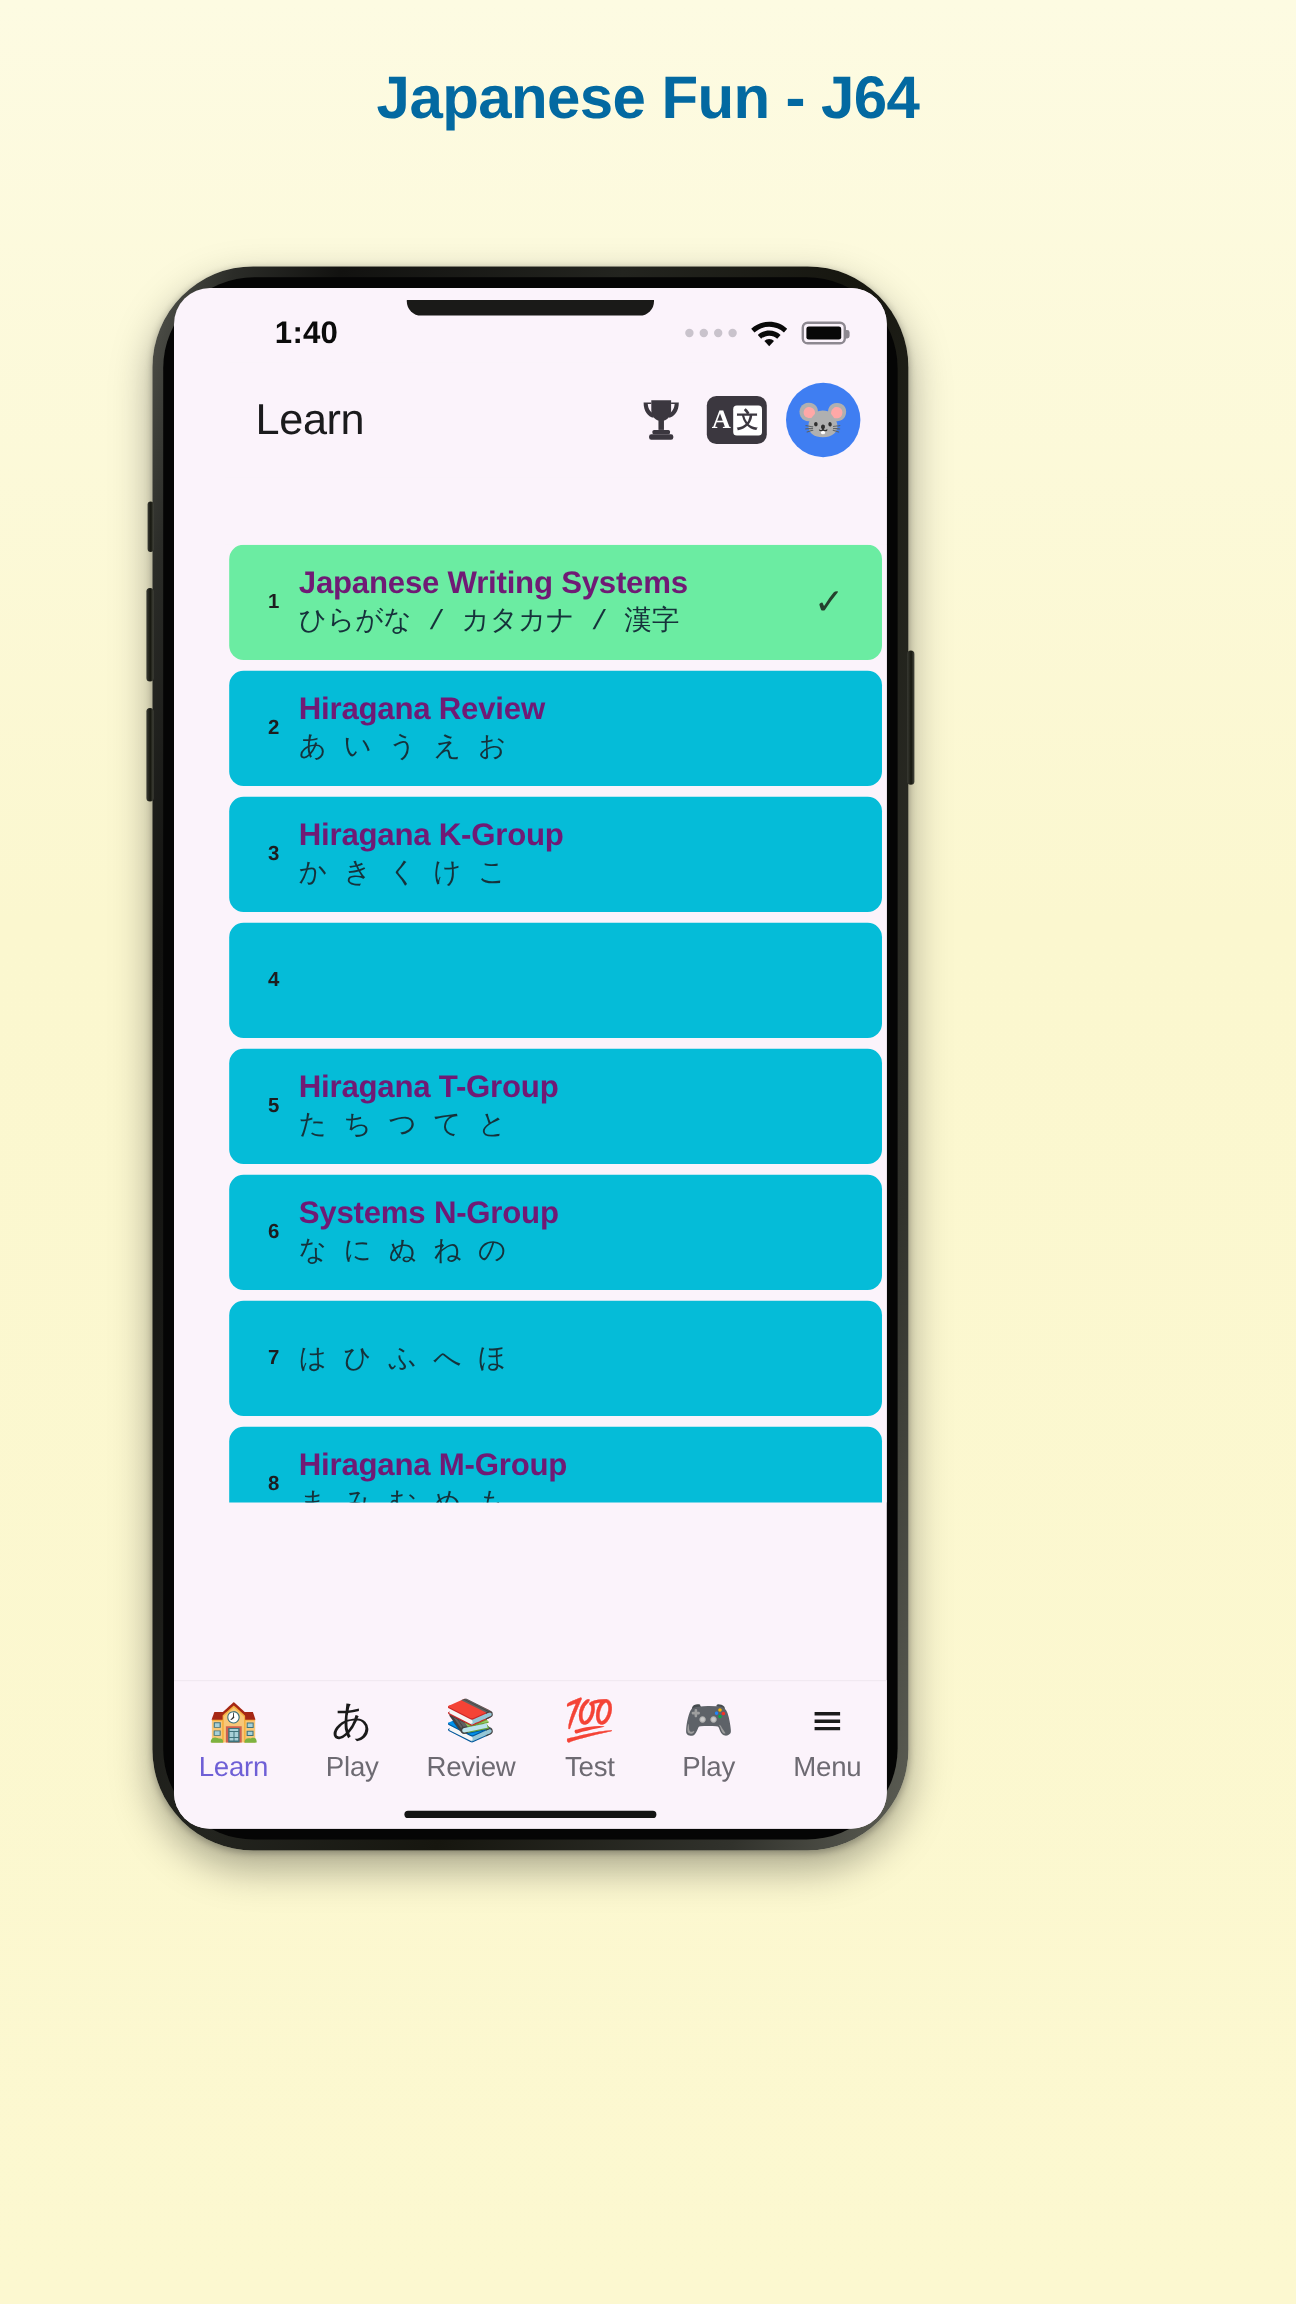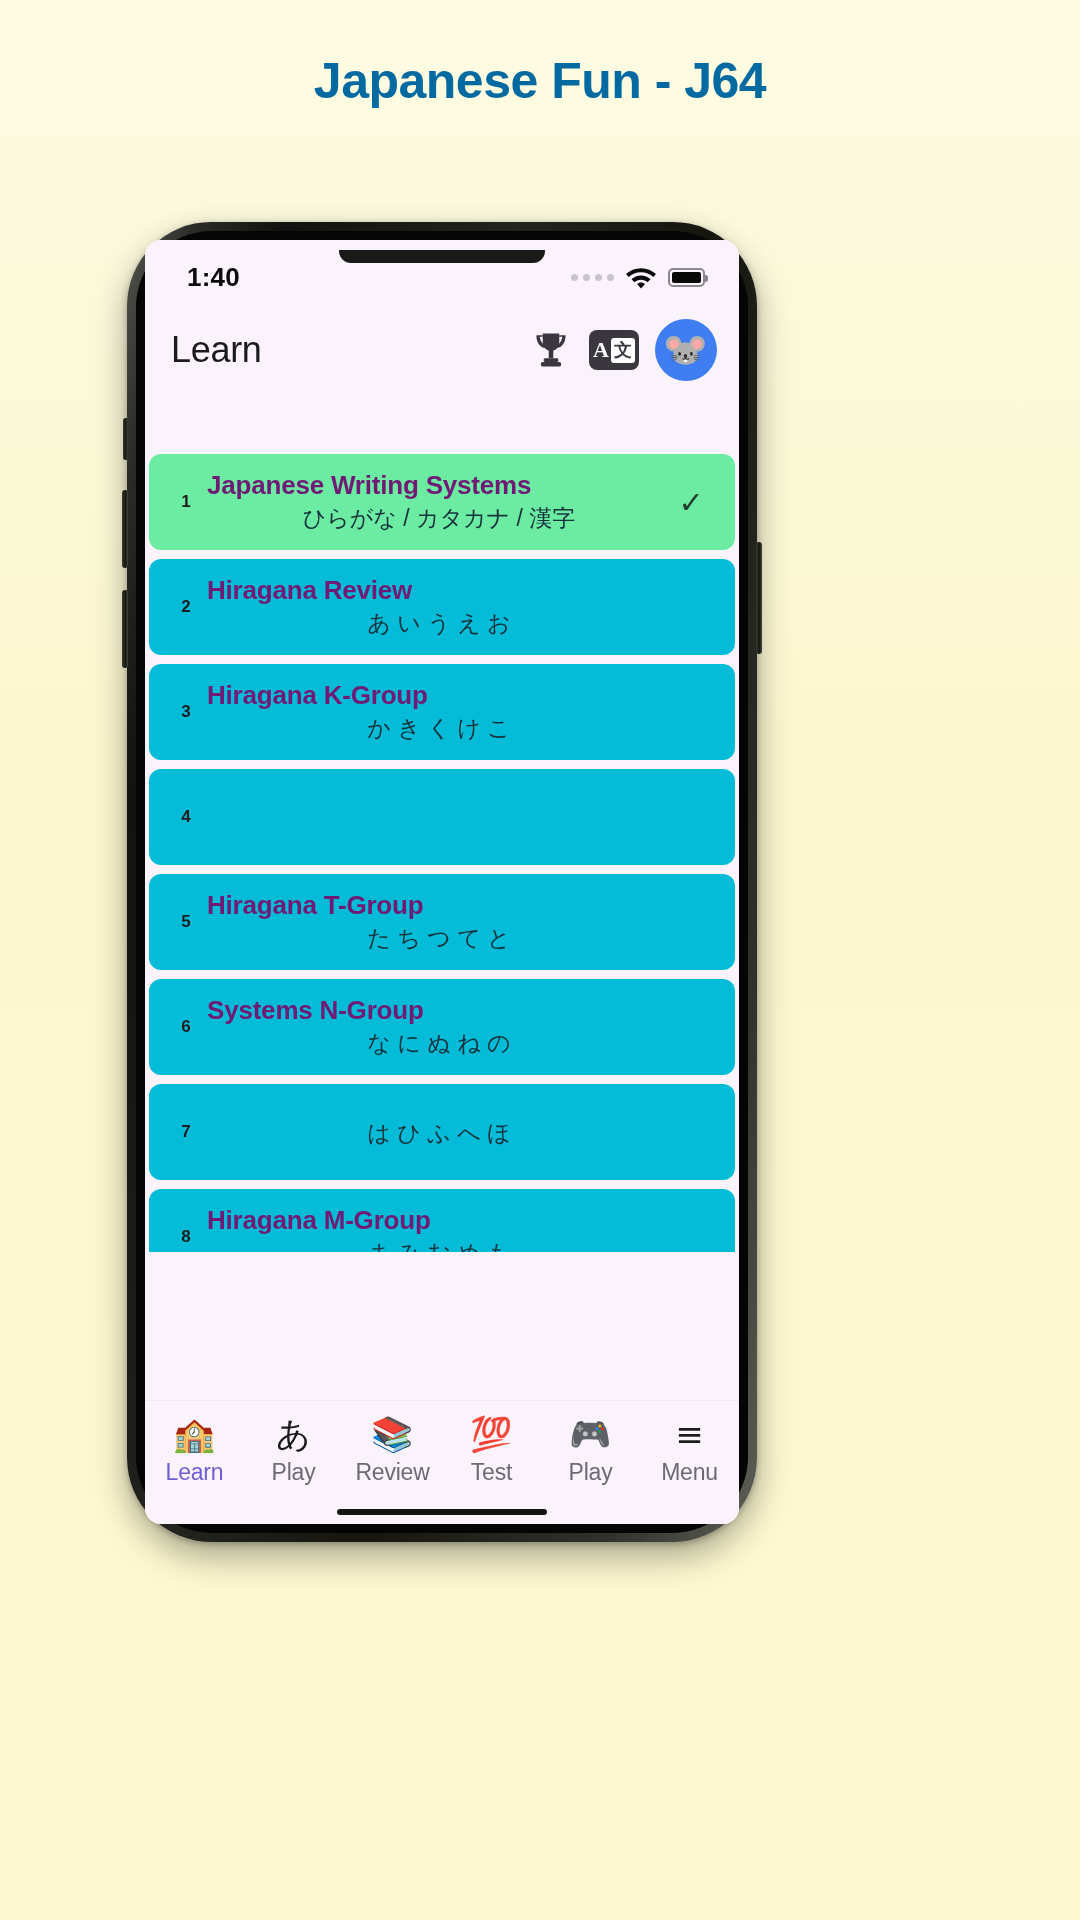--- a/index.html
+++ b/index.html
@@ -51,23 +51,24 @@
   .phone-bezel {
     position: absolute;
     left: 9px; top: 9px; right: 9px; bottom: 9px;
     border-radius: 76px;
     background: #050505;
   }
 
   .phone-screen {
     position: absolute;
     left: 18px; top: 18px; right: 18px; bottom: 18px;
-    border-radius: 16px;
+    border-radius: 30px;
     background: #fbf3fb;
     overflow: hidden;
+    padding-left: 42px;
   }
 
   
   .btn-side {
     position: absolute;
     background: linear-gradient(90deg, #3a3b34, #16170f 55%, #43443b);
     border-radius: 3px;
   }
   .btn-silent { left: -4px; top: 196px; width: 5px; height: 42px; }
   .btn-volup  { left: -5px; top: 268px; width: 6px; height: 78px; }
@@ -232,22 +233,21 @@
     font-weight: bold;
     color: #701a75;
     line-height: 1.15;
     letter-spacing: -0.2px;
   }
   .lesson-sub {
     font-size: 23px;
     color: #16323b;
     margin-top: 4px;
     line-height: 1.2;
-    font-family: Liberation Sans, sans-serif;
-    text-align: center;
+    font-family: Liberation Mono, monospace;
   }
   .lesson-check {
     font-size: 30px;
     color: #24402e;
     font-weight: normal;
     width: 40px;
     text-align: center;
   }
 
   

